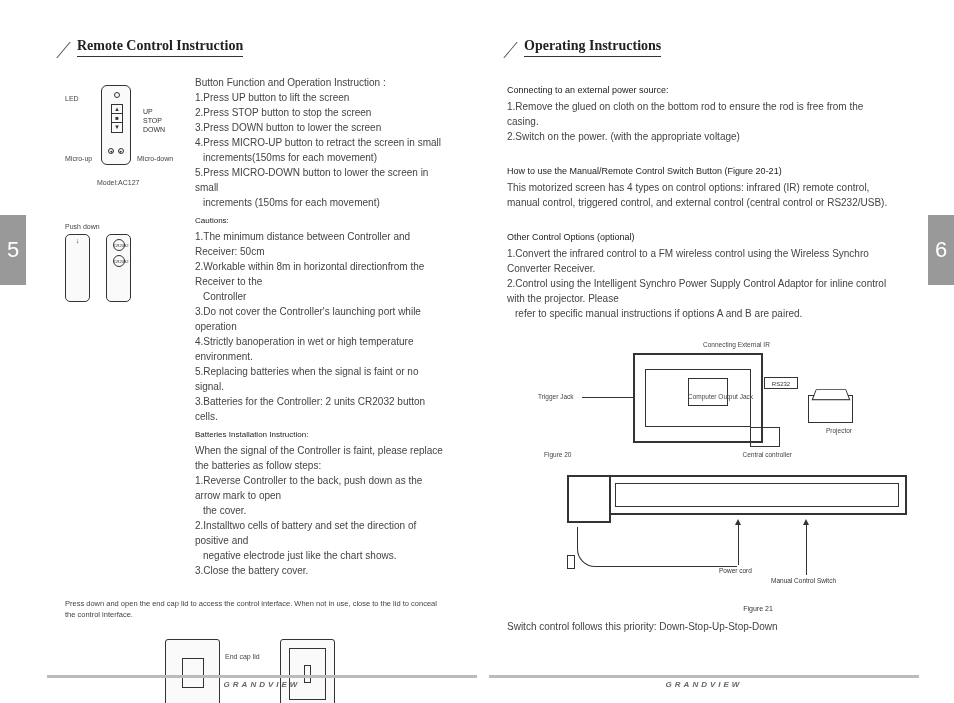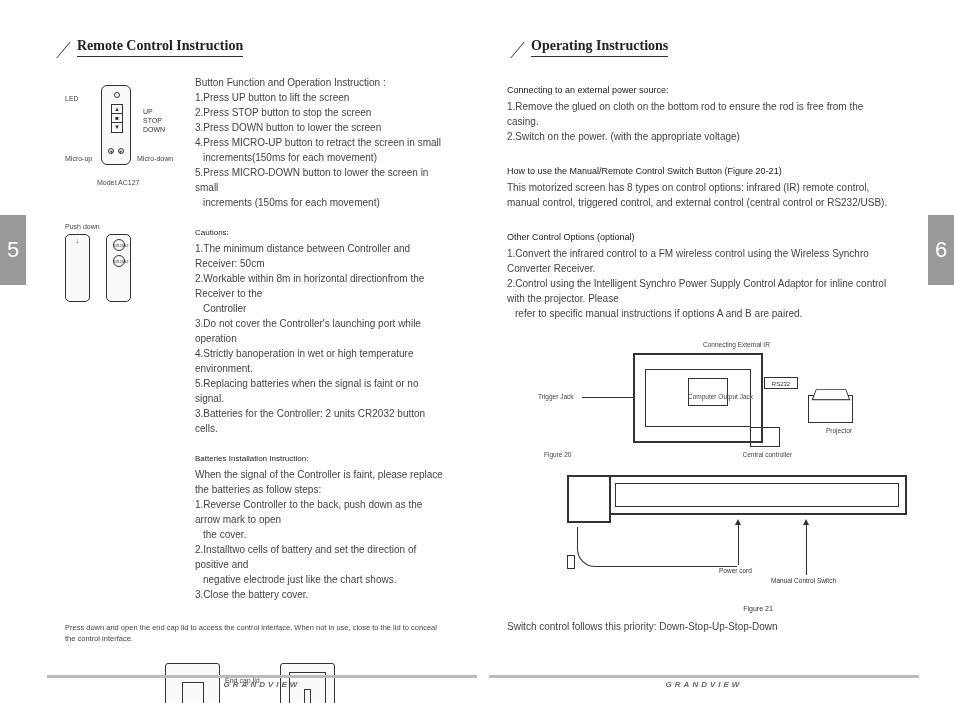--- a/index.html
+++ b/index.html
@@ -56,21 +56,21 @@
     bottom: -1.5px;
     width: 16px;
     height: 16px;
     border-left: 1.5px solid #333;
     transform: skewX(-40deg);
   }
   .remote-section { display:flex; margin-bottom:20px; }
   .remote-img-col { width: 120px; flex-shrink:0; padding-top:10px; }
   .remote-text-col { flex:1; padding-left:10px; }
   .label { font-size: 7px; color:#444; }
-  .para-head { font-size:8px; margin-top:18px; margin-bottom:4px; color:#222; }
+  .para-head { font-size:8px; margin-top:6px; margin-bottom:4px; color:#222; }
   .small-line { font-size:10px; line-height:1.5; color:#444; }
   .indent { padding-left:8px; }
   .remote-body {
     width:30px; height:80px; border:1px solid #333; border-radius:6px; background:#fafafa; position:relative; margin:0 auto;
   }
   .remote-lamp { width:6px;height:6px;border-radius:50%;border:1px solid #333;position:absolute;top:6px;left:12px;}
   .remote-btnbox { position:absolute;top:18px;left:9px;width:12px;border:1px solid #333;}
   .remote-btn { height:9px;border-bottom:1px solid #333;font-size:6px;text-align:center;line-height:9px;}
   .remote-btn:last-child{border-bottom:none;}
   .remote-micro { position:absolute;bottom:10px;left:6px;right:6px;display:flex;justify-content:space-between;}
@@ -81,21 +81,21 @@
   .fn-head{font-size:10px;color:#333;margin-top:25px;margin-bottom:6px;}
   .fn-text{font-size:7.5px;line-height:1.5;color:#444;}
   .fig-row{display:flex;justify-content:flex-start;gap:60px;margin-top:18px;padding-left:100px;}
   .endcap{width:55px;height:70px;border:1.5px solid #333;border-radius:3px;background:#fafafa;position:relative;}
   .endcap-inner{position:absolute;top:18px;left:16px;width:22px;height:30px;border:1px solid #333;}
   .endcap2-inner{position:absolute;top:8px;left:8px;right:8px;bottom:8px;border:1px solid #333;}
   .endcap2-panel{position:absolute;top:16px;left:14px;right:14px;bottom:16px;border:1px solid #333;}
   .fig-caption{font-size:7px;text-align:center;margin-top:10px;}
   .footer{position:absolute;bottom:14px;left:12px;right:0;height:14px;border-top:3px solid #bbb;text-align:center;}
   .brand{font-size:8px;letter-spacing:3px;color:#666;font-weight:bold;font-style:italic;display:inline-block;margin-top:2px;}
-  .right .section-title{margin-left:24px;}
+  .right .section-title{margin-left:17px;}
   .r-head{font-size:9px;color:#222;margin-top:10px;margin-bottom:4px;}
   .fig20{margin:20px auto 4px;width:320px;height:120px;position:relative;}
   .fig20-box{width:130px;height:90px;border:2px solid #333;position:absolute;left:95px;top:12px;background:#fff;}
   .fig20-inner{position:absolute;left:10px;right:10px;top:14px;bottom:14px;border:1px solid #333;}
   .fig20-panel{position:absolute;left:42px;top:8px;width:40px;height:28px;border:1px solid #333;}
   .fig20-label{position:absolute;font-size:6.5px;color:#444;}
   .proj{position:absolute;right:5px;top:54px;width:45px;height:28px;border:1px solid #333;}
   .proj::before{content:"";position:absolute;top:-8px;left:5px;width:32px;height:10px;border:1px solid #333;transform:perspective(20px) rotateX(25deg);background:#fff;}
   .rs232{position:absolute;right:60px;top:36px;width:34px;height:12px;border:1px solid #333;font-size:6px;text-align:center;line-height:12px;}
   .fig21{margin:14px 0 4px 60px;width:340px;height:120px;position:relative;}
@@ -212,21 +212,21 @@
   </div>
 
   <div class="page right">
     <div class="section-title">Operating Instructions</div>
 
     <div class="r-head">Connecting to an external power source:</div>
     <div class="small-line">1.Remove the glued on cloth on the bottom rod to ensure the rod is free from the casing.</div>
     <div class="small-line">2.Switch on the power. (with the appropriate voltage)</div>
 
     <div class="r-head" style="margin-top:22px;">How to use the Manual/Remote Control Switch Button (Figure 20-21)</div>
-    <div class="small-line">This motorized screen has 8 types on control options: infrared (IR) remote control, manual control, triggered control, and external control (central control or RS232/USB).</div>
+    <div class="small-line">This motorized screen has 4 types on control options: infrared (IR) remote control, manual control, triggered control, and external control (central control or RS232/USB).</div>
 
     <div class="r-head" style="margin-top:22px;">Other Control Options (optional)</div>
     <div class="small-line">1.Convert the infrared control to a FM wireless control using the Wireless Synchro Converter Receiver.</div>
     <div class="small-line">2.Control using the Intelligent Synchro Power Supply Control Adaptor for inline control with the projector. Please</div>
     <div class="small-line indent">   refer to specific manual instructions if options A and B are paired.</div>
 
     <div class="fig20">
       <div class="fig20-box">
         <div class="fig20-inner">
             <div class="fig20-panel"></div>

